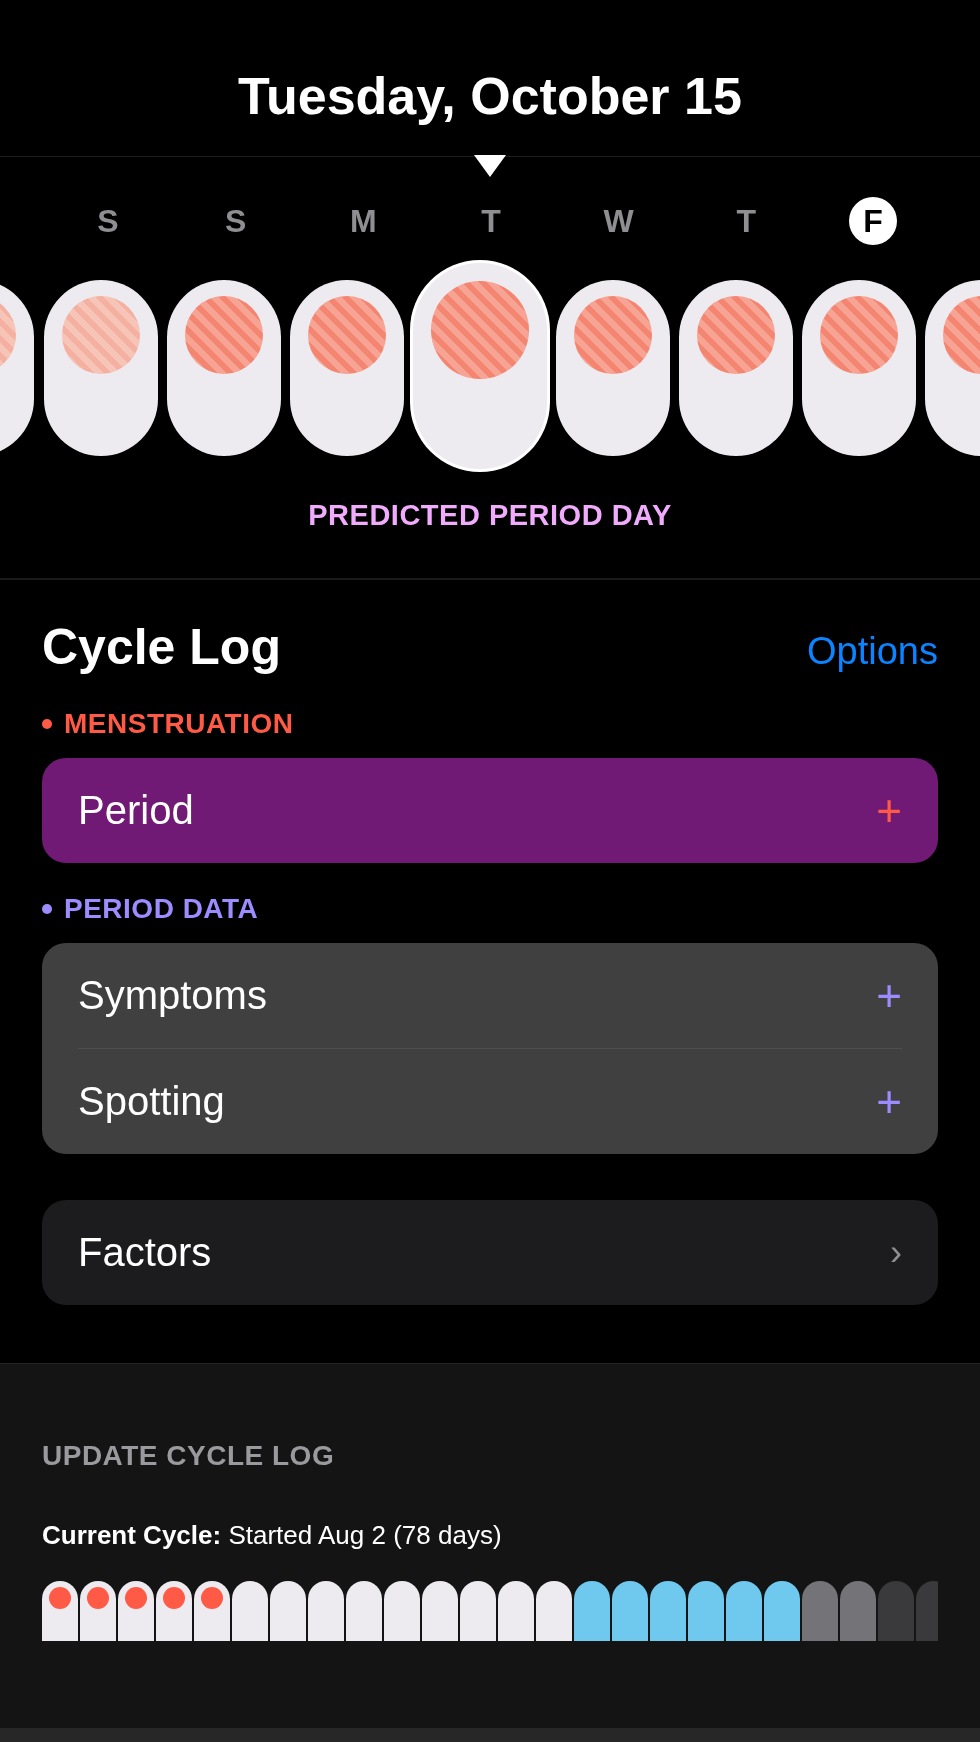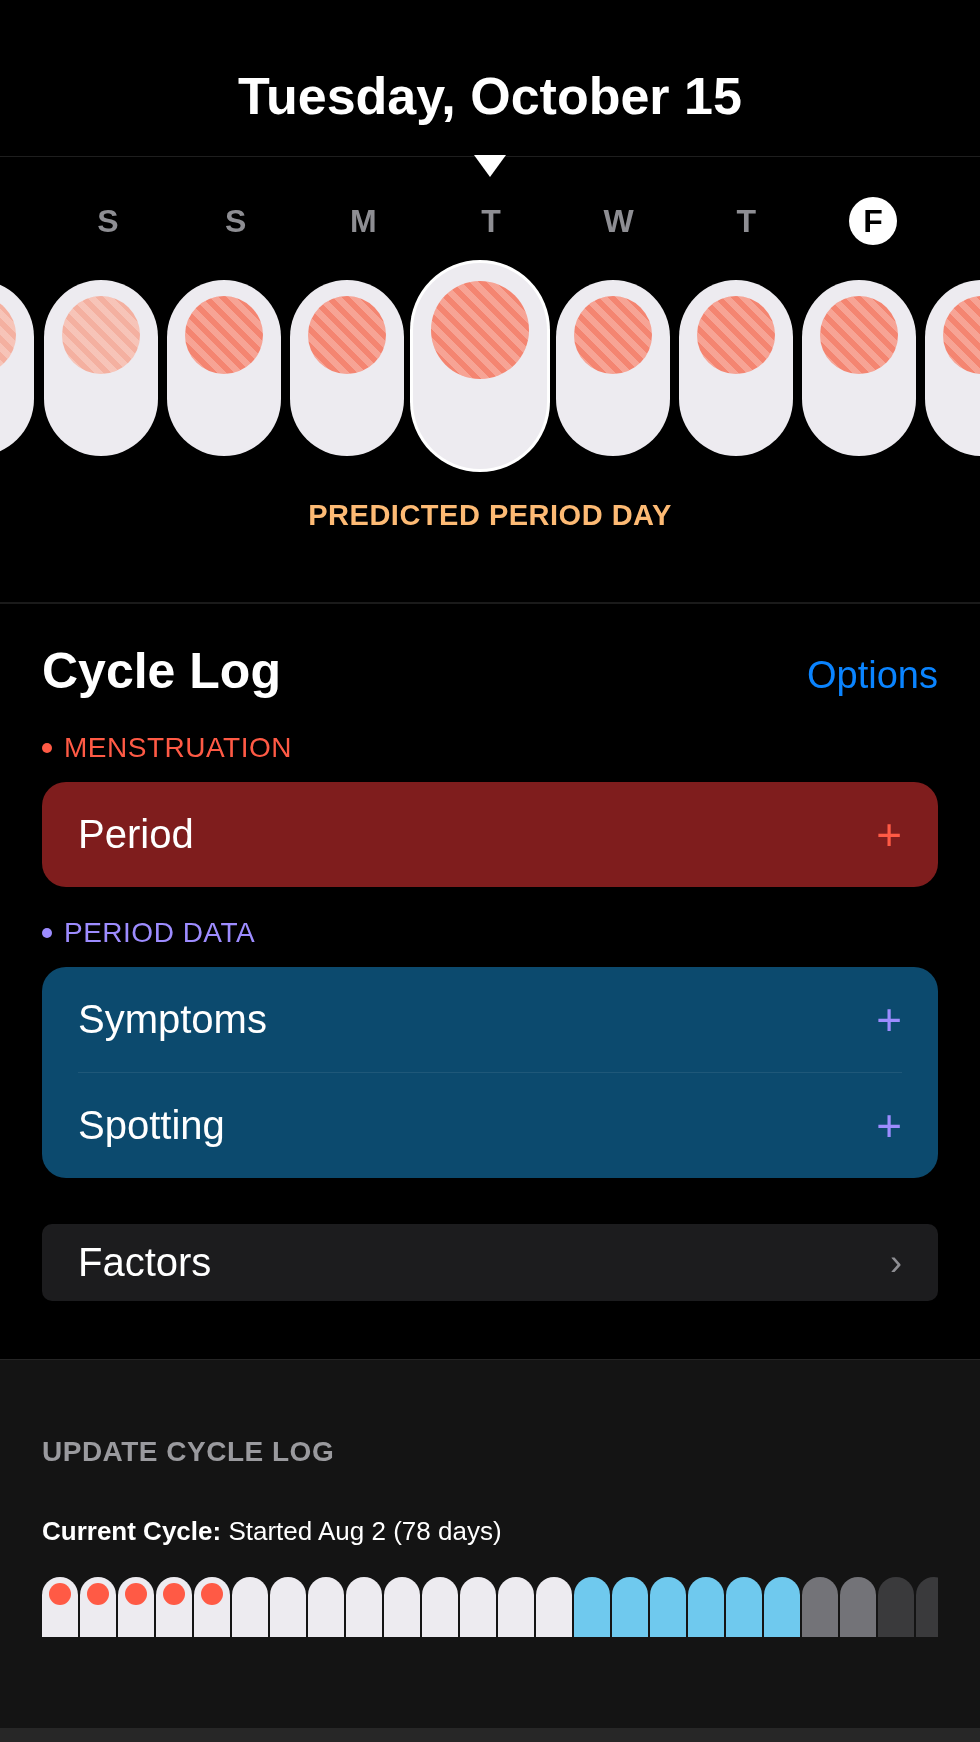--- a/index.html
+++ b/index.html
@@ -107,26 +107,26 @@
     inset: 0;
     background: repeating-linear-gradient(
       45deg,
       rgba(255,255,255,0.25) 0 6px,
       rgba(255,255,255,0) 6px 12px
     );
   }
 
   .predicted-label {
     text-align: center;
-    color: #fdba74;
+    color: #f0abfc;
     font-size: 29px;
     font-weight: 700;
     letter-spacing: 0.5px;
     margin-top: 26px;
-    margin-bottom: 70px;
+    margin-bottom: 46px;
   }
 
   .section-divider {
     border-top: 2px solid #1a1a1a;
   }
 
   
   .cycle-log {
     padding: 0 42px;
   }
@@ -145,21 +145,21 @@
     font-size: 38px;
     color: #0a84ff;
     cursor: pointer;
   }
 
   .cat-header {
     display: flex;
     align-items: center;
     gap: 12px;
     font-size: 28px;
-    font-weight: 400;
+    font-weight: 700;
     letter-spacing: 0.5px;
     margin-bottom: 18px;
   }
   .bullet {
     width: 10px;
     height: 10px;
     border-radius: 50%;
   }
   .bullet.red { background: #ff5a45; }
   .bullet.purple { background: #9d8cff; }
@@ -170,40 +170,40 @@
     border-radius: 24px;
     overflow: hidden;
   }
   .card-row {
     display: flex;
     justify-content: space-between;
     align-items: center;
     padding: 30px 36px;
     font-size: 40px;
   }
-  .card-red { background: #7f1d1d; }
+  .card-red { background: #701a75; }
   .card-red .plus { color: #ff5a45; }
-  .card-purple { background: #0c4a6e; text-align: center; }
+  .card-purple { background: #404040; text-align: center; }
   .card-purple .plus { color: #9d8cff; }
   .row-sep {
     height: 1px;
     background: rgba(255,255,255,0.08);
     margin: 0 36px;
   }
   .plus {
     font-size: 44px;
     font-weight: 300;
     line-height: 1;
   }
 
   .card-grey {
     margin-top: 46px;
     background: #1c1c1e;
-    border-radius: 10px;
-    padding: 16px 36px;
+    border-radius: 24px;
+    padding: 30px 36px;
     display: flex;
     justify-content: space-between;
     align-items: center;
     font-size: 40px;
   }
   .chevron {
     color: #8e8e93;
     font-size: 36px;
   }
 

